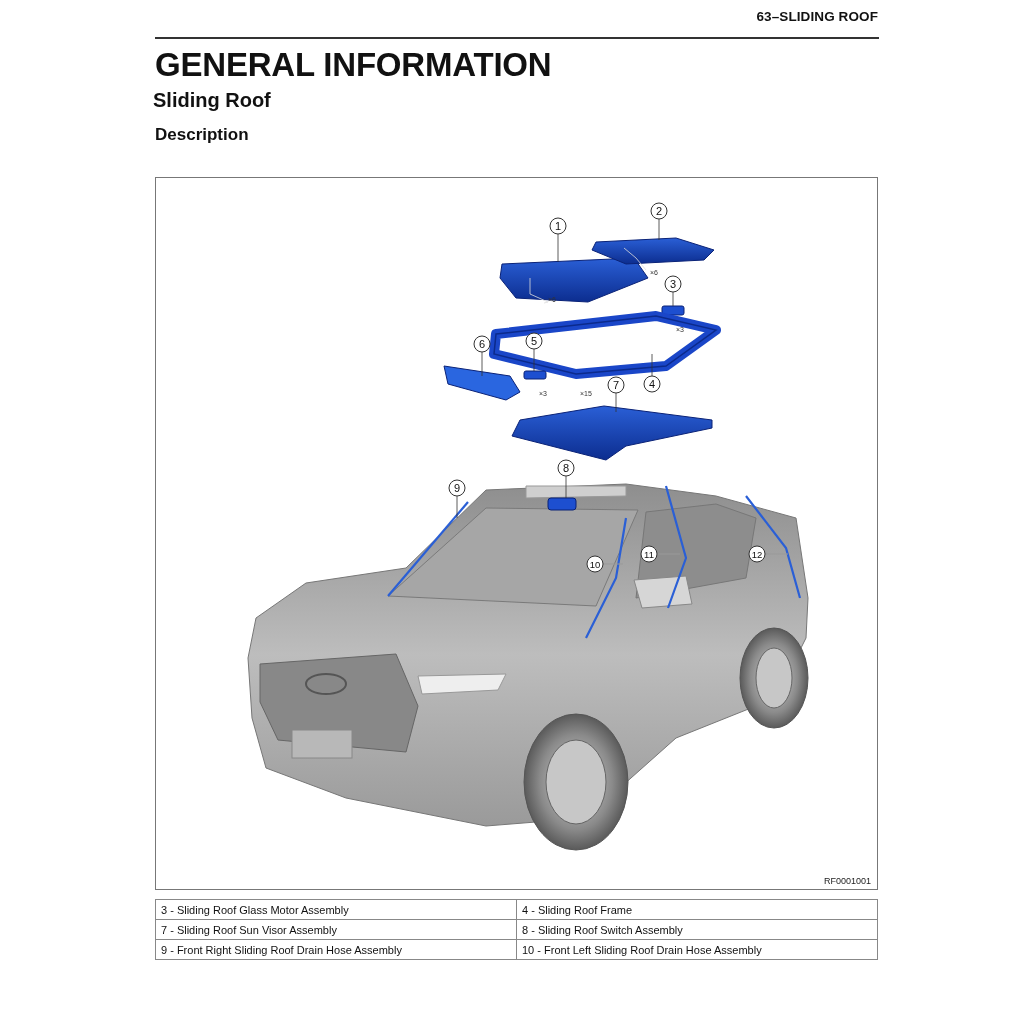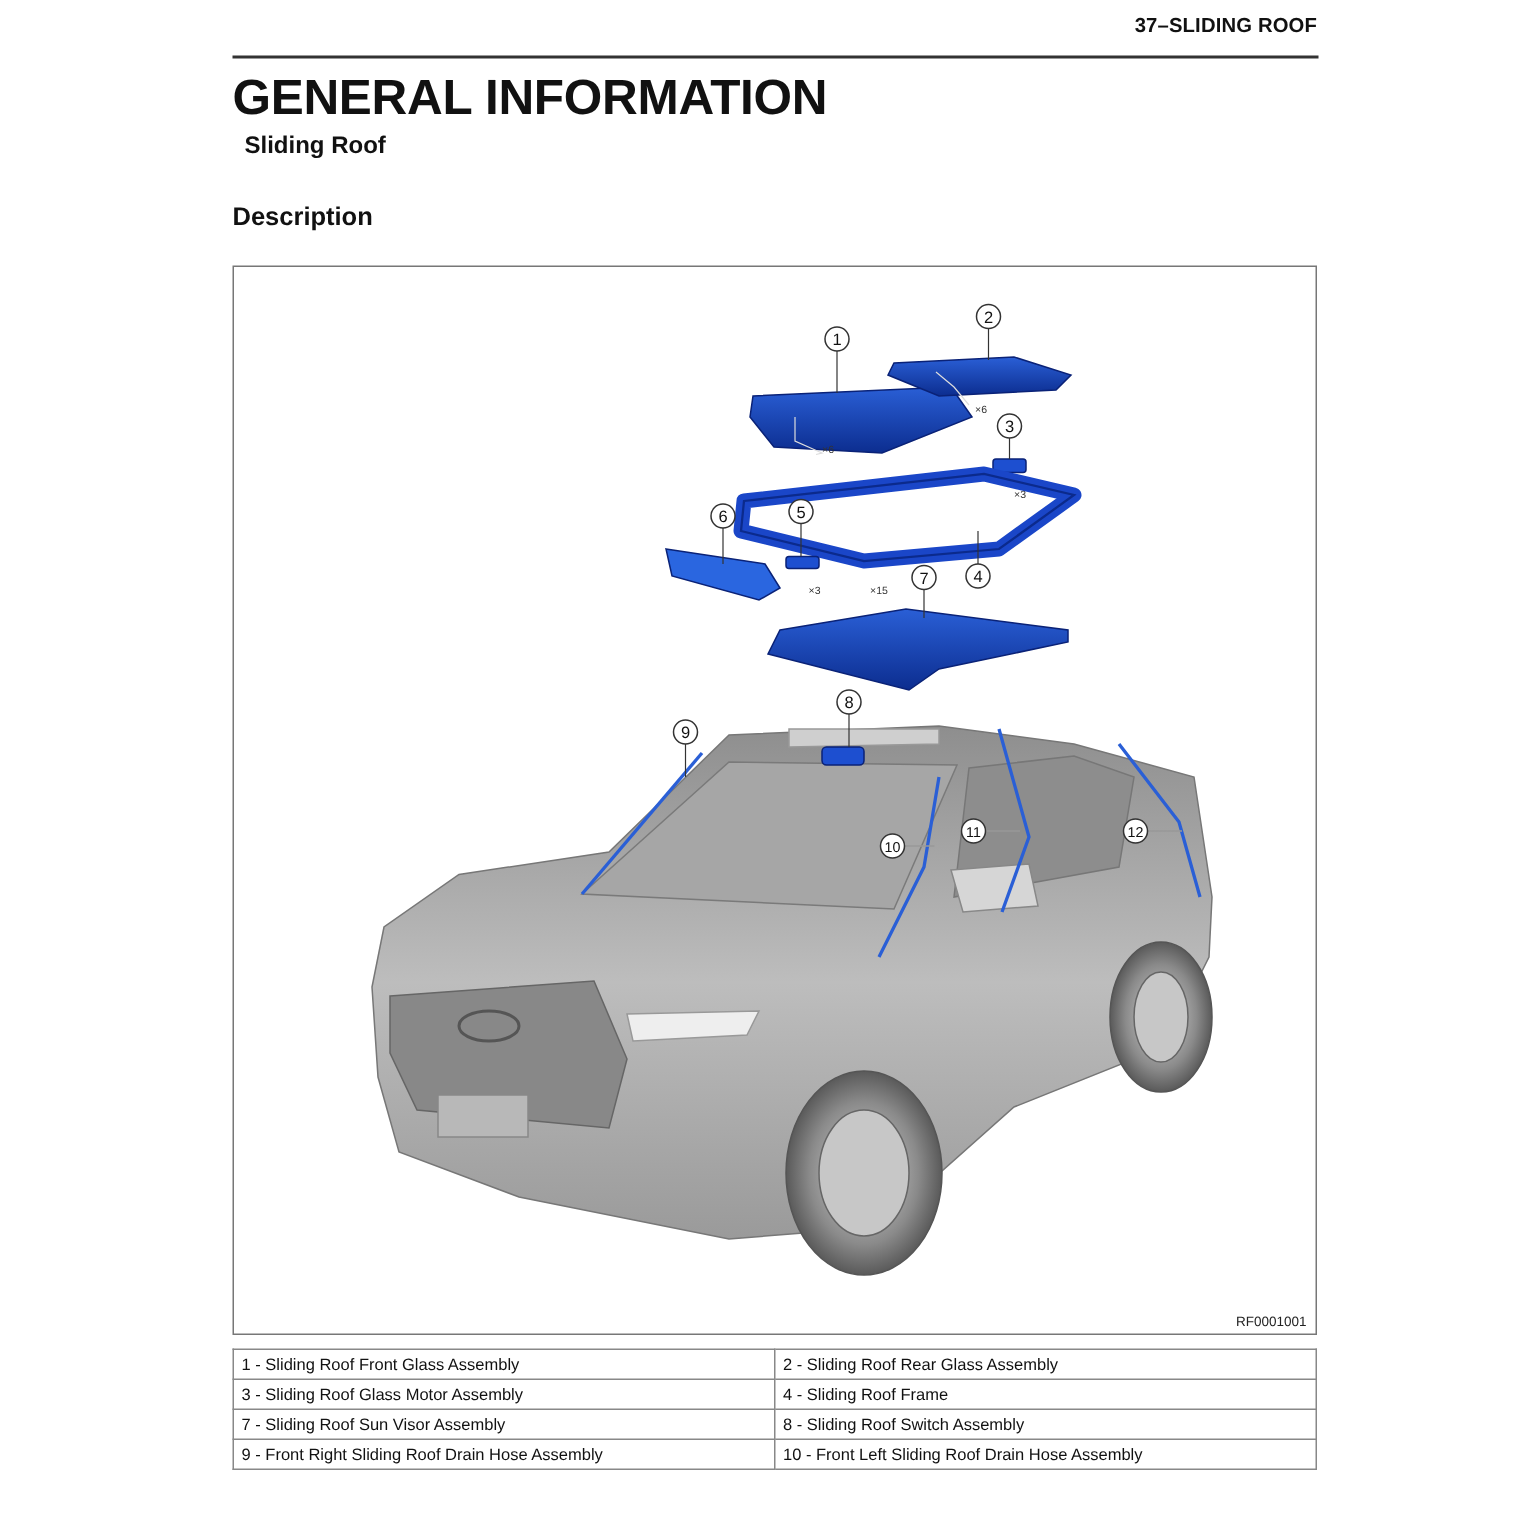--- a/index.html
+++ b/index.html
@@ -1,33 +1,33 @@
 <!DOCTYPE html>
 <html><head>
 <meta charset="utf-8">
 <style>
   html, body { margin:0; padding:0; background:#fff; }
   body { width:1024px; height:1024px; position:relative; overflow:hidden; font-family:"Liberation Sans", sans-serif; color:#111; }
   .running-header { position:absolute; right:146px; top:9px; font-weight:bold; font-size:13.5px; letter-spacing:0.1px; }
   .header-rule { position:absolute; left:155px; top:37px; width:724px; height:2px; background:#333; }
   .h1 { position:absolute; left:155px; top:46px; font-size:33px; font-weight:bold; letter-spacing:-0.2px; }
-  .h2 { position:absolute; left:163px; top:89px; font-size:16px; font-weight:bold; }
-  .h3 { position:absolute; left:155px; top:125px; font-size:17px; font-weight:bold;margin-top:10px; }
+  .h2 { position:absolute; left:153px; top:89px; font-size:20px; font-weight:bold; }
+  .h3 { position:absolute; left:155px; top:125px; font-size:17px; font-weight:bold; }
   .figure { position:absolute; left:155px; top:177px; width:723px; height:713px; border:1.5px solid #777; box-sizing:border-box; background:#fff; }
   .figure svg { position:absolute; left:0; top:0; }
   .fig-id { position:absolute; right:6px; bottom:3px; font-size:9px; color:#222; }
   .legend { position:absolute; left:155px; top:899px; width:723px; border-collapse:collapse; font-size:11px; }
   .legend td { border:1px solid #888; padding:0 5px; height:19px; width:50%; white-space:nowrap; }
   .callout-text { font-family:"Liberation Sans", sans-serif; font-size:11px; fill:#111; }
   .qty { font-family:"Liberation Sans", sans-serif; font-size:7px; fill:#333; }
 </style>
 </head>
 <body>
 
-<div class="running-header">37–SLIDING ROOF</div>
+<div class="running-header">63–SLIDING ROOF</div>
 <div class="header-rule"></div>
 <div class="h1">GENERAL INFORMATION</div>
 <div class="h2">Sliding Roof</div>
 <div class="h3">Description</div>
 
 <div class="figure">
   <svg width="723" height="713" viewBox="0 0 723 713" xmlns="http://www.w3.org/2000/svg">
     <defs>
       <linearGradient id="blueGrad" x1="0" y1="0" x2="0" y2="1">
         <stop offset="0" stop-color="#2a5fd6"></stop>
@@ -171,24 +171,20 @@
       <circle cx="601" cy="376" r="8" fill="#fff" stroke="#333"></circle>
       <text class="callout-text" x="601" y="380" text-anchor="middle" style="font-size:9.5px">12</text>
     </g>
   </svg>
   <div class="fig-id">RF0001001</div>
 </div>
 
 <table class="legend">
   <tbody>
     <tr>
-      <td>1 - Sliding Roof Front Glass Assembly</td>
-      <td>2 - Sliding Roof Rear Glass Assembly</td>
-    </tr>
-    <tr>
       <td>3 - Sliding Roof Glass Motor Assembly</td>
       <td>4 - Sliding Roof Frame</td>
     </tr>
     <tr>
       <td>7 - Sliding Roof Sun Visor Assembly</td>
       <td>8 - Sliding Roof Switch Assembly</td>
     </tr>
     <tr>
       <td>9 - Front Right Sliding Roof Drain Hose Assembly</td>
       <td>10 - Front Left Sliding Roof Drain Hose Assembly</td>

